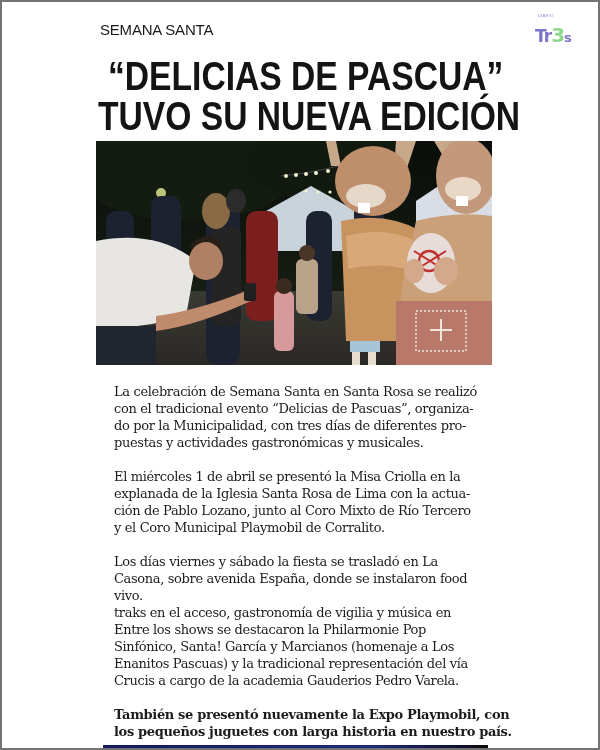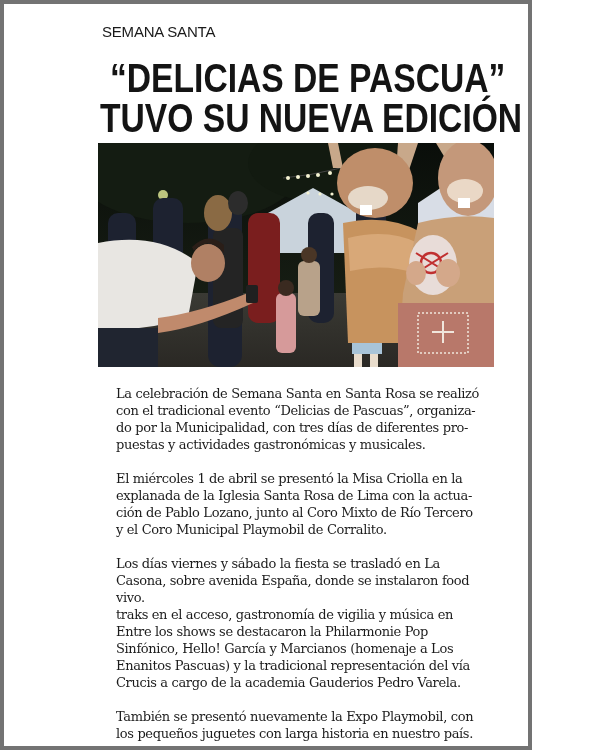--- a/index.html
+++ b/index.html
@@ -1,21 +1,21 @@
 <!DOCTYPE html>
 <html><head>
   <meta charset="utf-8">
   <style>
     * { box-sizing: border-box; margin: 0; padding: 0; }
     html, body { width: 600px; height: 750px; background: #ffffff; overflow: hidden; }
     .page {
       position: relative;
-      width: 532px;
+      width: 600px;
       height: 750px;
-      border: 4px solid #737373;
+      border: 2px solid #737373;
       background: #ffffff;
       overflow: hidden;
     }
     .section-label {
       position: absolute;
       left: 98px;
       top: 19px;
       font-family: "Liberation Sans", sans-serif;
       font-size: 15px;
       color: #1a1a1a;
@@ -84,21 +84,21 @@
       font-family: "DejaVu Serif", serif;
       font-size: 13px;
       line-height: 17px;
       color: #1c1c1c;
       letter-spacing: -0.35px;
     }
     .body-text .ln { display: block; white-space: nowrap; }
     .p1 { top: 381px; }
     .p2 { top: 466px; }
     .p3 { top: 551px; }
-    .p4 { top: 704px; }
+    .p4 { top: 704px; font-weight: bold; }
     .bottom-photo {
       position: absolute;
       left: 101px;
       top: 743px;
       width: 385px;
       height: 10px;
       background: linear-gradient(90deg, #141a5a 0%, #1a2270 40%, #202a78 70%, #121640 88%, #0a0a0a 100%);
     }
   </style>
 </head>
@@ -231,21 +231,21 @@
     <span class="ln">ción de Pablo Lozano, junto al Coro Mixto de Río Tercero</span>
     <span class="ln">y el Coro Municipal Playmobil de Corralito.</span>
   </div>
 
   <div class="body-text p3">
     <span class="ln">Los días viernes y sábado la fiesta se trasladó en La</span>
     <span class="ln">Casona, sobre avenida España, donde se instalaron food</span>
     <span class="ln">vivo.</span>
     <span class="ln">traks en el acceso, gastronomía de vigilia y música en</span>
     <span class="ln">Entre los shows se destacaron la Philarmonie Pop</span>
-    <span class="ln">Sinfónico, Hello! García y Marcianos (homenaje a Los</span>
+    <span class="ln">Sinfónico, Santa! García y Marcianos (homenaje a Los</span>
     <span class="ln">Enanitos Pascuas) y la tradicional representación del vía</span>
     <span class="ln">Crucis a cargo de la academia Gauderios Pedro Varela.</span>
   </div>
 
   <div class="body-text p4">
     <span class="ln">También se presentó nuevamente la Expo Playmobil, con</span>
     <span class="ln">los pequeños juguetes con larga historia en nuestro país.</span>
   </div>
 
   <div class="bottom-photo"></div>

